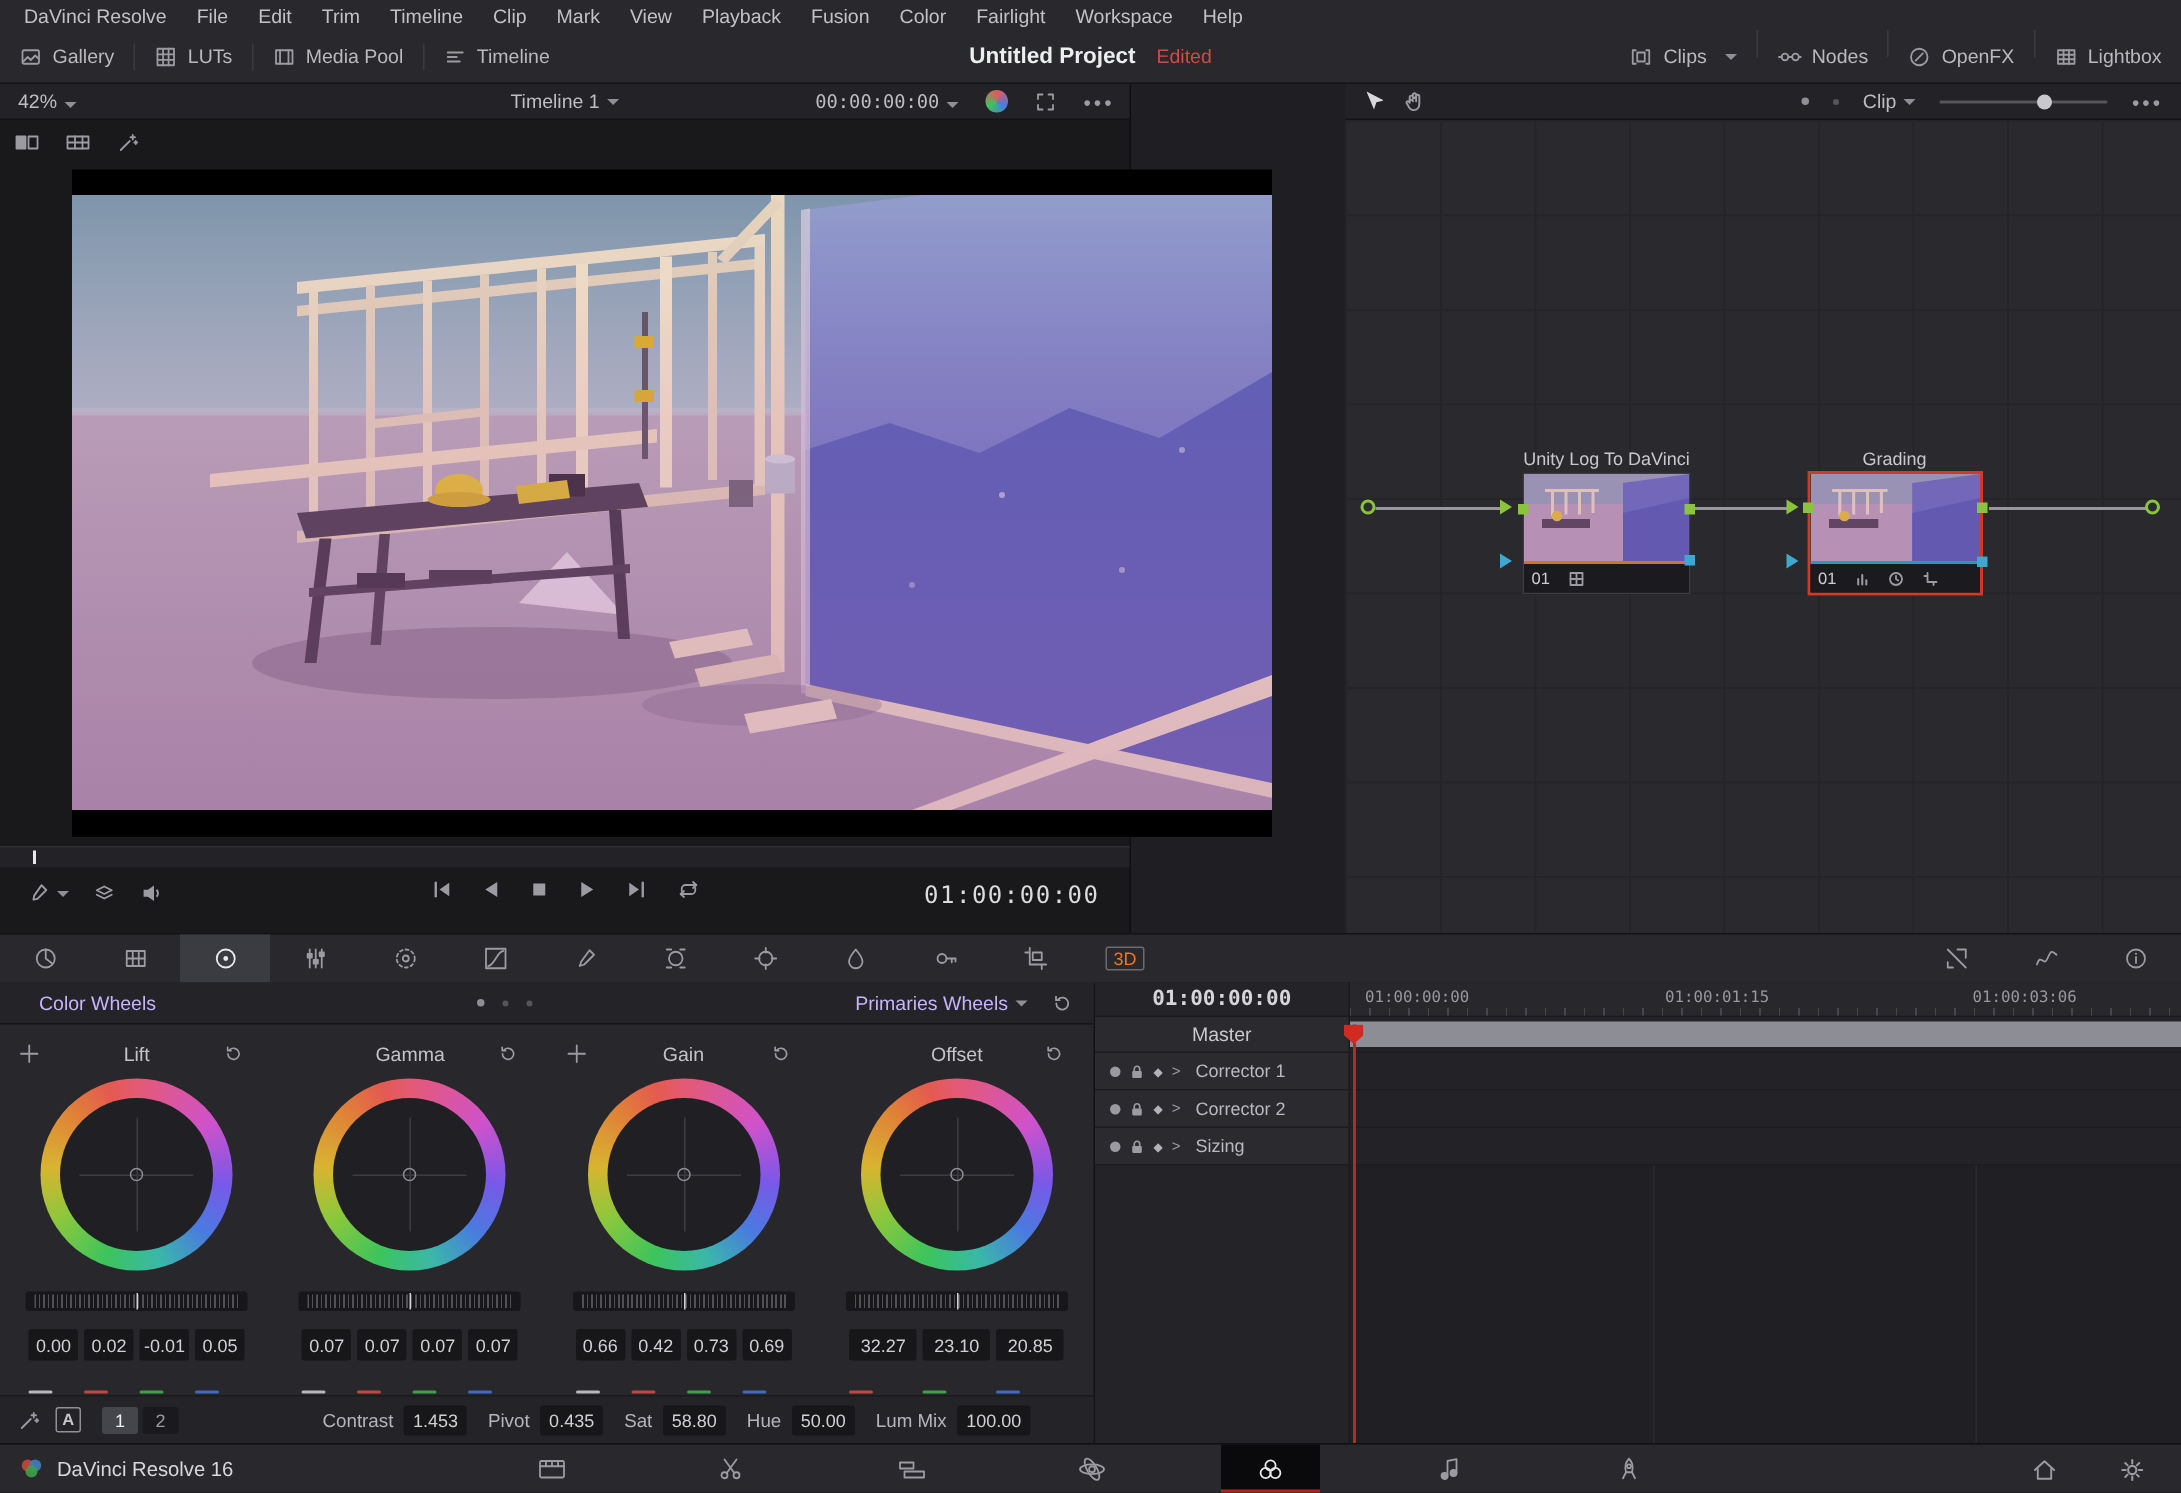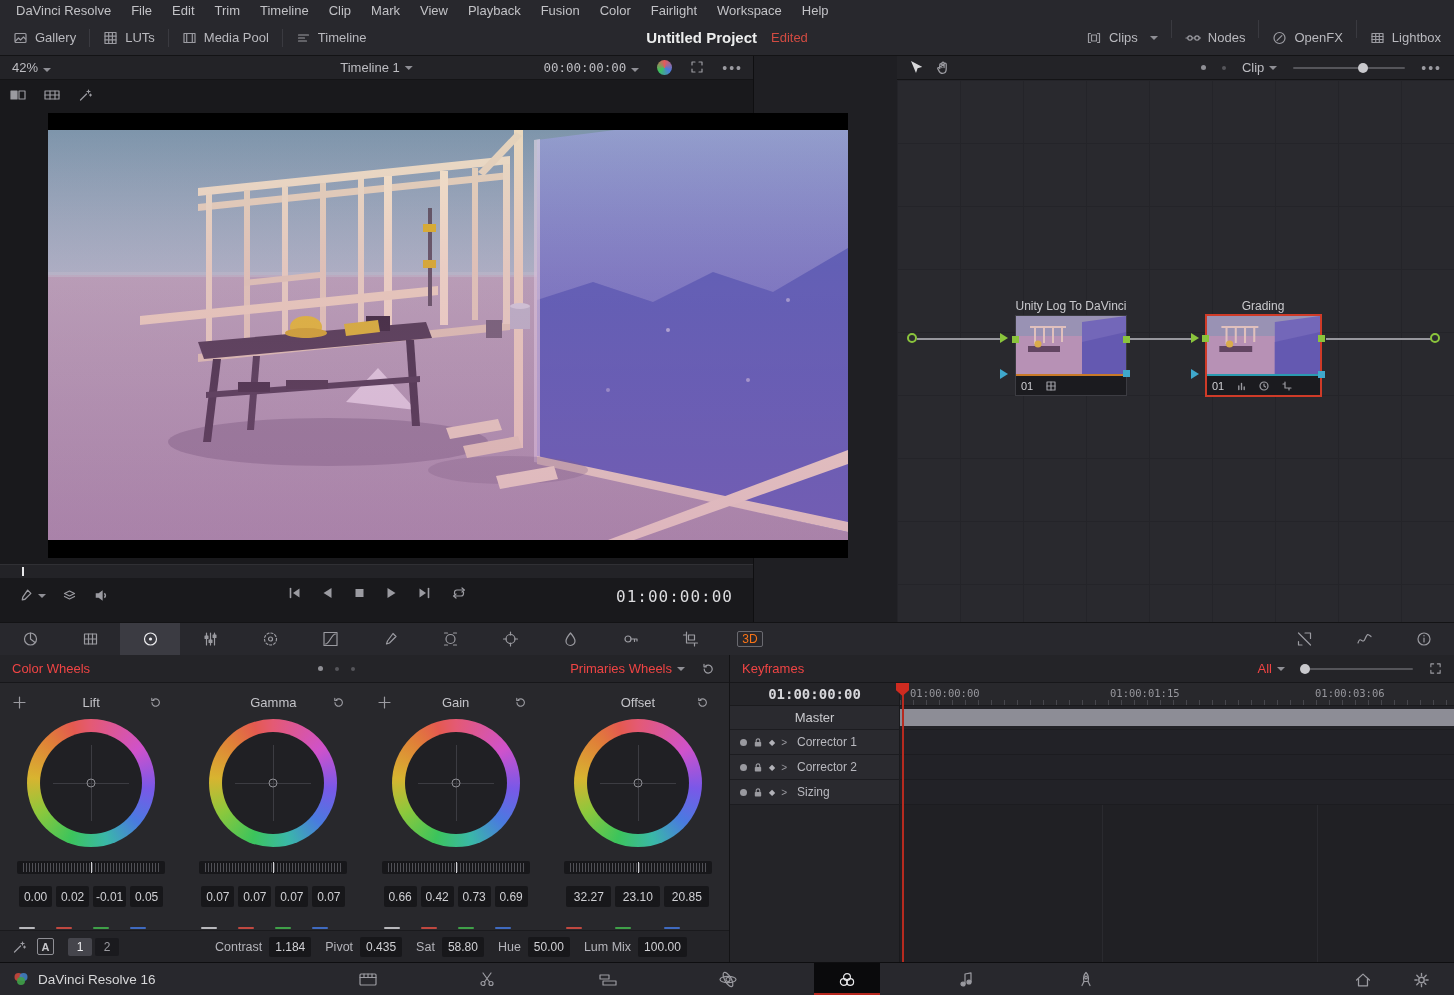--- a/index.html
+++ b/index.html
@@ -20,21 +20,21 @@
   .tsep{width:1px;height:18px;background:#3a3a40}
   #proj{position:absolute;left:50%;transform:translateX(-50%);display:flex;align-items:center;gap:14px}
   #proj .ptitle{color:#eceded;font-size:15px;font-weight:bold}
   #proj .pstatus{color:#d14b42;font-size:13px}
   #toolbar .right{margin-left:auto;display:flex;align-items:flex-start;height:100%}
 
   
   #viewer{position:absolute;top:56px;left:0;width:754px;height:566px;background:#19191c;border-right:1px solid #0f0f11}
   .phead24{height:24px;background:#232327;border-bottom:1px solid #141416;display:flex;align-items:center;position:relative;font-size:13px;color:#bdbdc2}
   #viewer .center-t{position:absolute;left:50%;transform:translateX(-50%);display:flex;align-items:center}
-  #viewer .vright{position:absolute;right:10px;display:flex;align-items:flex-start;gap:18px}
+  #viewer .vright{position:absolute;right:10px;display:flex;align-items:center;gap:18px}
   #subicons{position:absolute;top:32px;left:10px;display:flex;gap:18px}
   #video{position:absolute;left:48px;top:57px;width:800px;height:445px;background:#000;overflow:hidden}
   #video .scene{position:absolute;left:0;top:17px;width:800px;height:410px}
   #scrubber{position:absolute;left:0;top:508px;width:100%;height:14px;background:#232327;border-top:1px solid #303034}
   #scrubber .ph{position:absolute;left:22px;top:2px;width:2px;height:9px;background:#e8e8ea}
   #transport{position:absolute;left:0;bottom:6px;width:100%;height:36px}
   #transport .tleft{position:absolute;left:18px;top:8px;display:flex;align-items:center;gap:16px}
   #transport .tcenter{position:absolute;left:50%;top:6px;transform:translateX(-50%);display:flex;align-items:center;gap:18px}
   #transport .tc-big{position:absolute;right:20px;top:7px;font-family:"DejaVu Sans Mono",monospace;font-size:16px;color:#dcdcdf;letter-spacing:1px}
 
@@ -55,21 +55,21 @@
   .ntitle{position:absolute;font-size:12px;color:#c9c9cd;text-align:center;width:160px}
 
   
   #tools{position:absolute;top:622px;left:0;width:1454px;height:33px;background:#28282d;border-top:1px solid #131315;display:flex;align-items:center}
   .tool-slot{width:60px;height:100%;display:flex;align-items:center;justify-content:center}
   .tool-slot.active{background:#3b3b42}
   #tools .tright{margin-left:auto;display:flex;height:100%}
 
   
   #cw{position:absolute;top:655px;left:0;width:730px;height:307px;background:#28282c;display:flex;flex-direction:column;border-right:1px solid #131315}
-  .phead28{height:28px;background:#242428;border-bottom:1px solid #17171a;display:flex;align-items:center;padding:0 12px;font-size:13px;color:#ef4444;position:relative;flex:none}
+  .phead28{height:28px;background:#242428;border-bottom:1px solid #17171a;display:flex;align-items:center;padding:0 26px;font-size:13px;color:#c4b5fd;position:relative;flex:none}
   #cw-body{flex:1;display:flex}
   .wblock{width:183px;padding-top:10px;position:relative}
   .wtitle{height:18px;display:flex;align-items:center;justify-content:center;font-size:13px;color:#c3c3c8;position:relative}
   .wtitle .lefticon{position:absolute;left:13px}
   .wtitle .righticon{position:absolute;right:20px}
   .wheel{width:128px;height:128px;border-radius:50%;margin:8px auto 0;position:relative;
     background:conic-gradient(from 0deg,#e45a74,#cf52cb 55deg,#7a58e8 95deg,#4a7ae0 130deg,#3ab8a8 165deg,#3cc45c 200deg,#8cc83c 240deg,#d8b430 275deg,#e08038 315deg,#e45a50 342deg,#e45a74 360deg)}
   .wheel .inner{position:absolute;inset:13px;border-radius:50%;background:#202024}
   .wheel .chh{position:absolute;left:26px;right:26px;top:50%;height:1px;background:#3c3c42}
   .wheel .chv{position:absolute;top:26px;bottom:26px;left:50%;width:1px;background:#3c3c42}
@@ -768,21 +768,21 @@
         <path d="M10 2v3M8.5 3.5h3M12 6v2M11 7h2"></path>
       </svg>
     <div class="abox" style="margin-left:10px">A</div>
     <div style="display:flex;gap:3px;margin-left:14px">
       <div class="tab active">1</div>
       <div class="tab">2</div>
     </div>
     <div style="display:flex;align-items:center;gap:14px;margin-left:96px">
       <div class="adj-group">
           <span class="adj-label">Contrast</span>
-          <span class="adj-val">1.184</span>
+          <span class="adj-val">1.453</span>
         </div>
       <div class="adj-group">
           <span class="adj-label">Pivot</span>
           <span class="adj-val">0.435</span>
         </div>
       <div class="adj-group">
           <span class="adj-label">Sat</span>
           <span class="adj-val">58.80</span>
         </div>
       <div class="adj-group">
@@ -791,35 +791,20 @@
         </div>
       <div class="adj-group">
           <span class="adj-label">Lum Mix</span>
           <span class="adj-val">100.00</span>
         </div>
     </div>
   </div>
 </div>
 
 <div id="kf">
-  <div class="phead28">
-    <span>Keyframes</span>
-    <div style="position:absolute;right:0;display:flex;align-items:center;gap:16px;padding-right:12px">
-      <span style="display:flex;align-items:center">
-          <span>All</span>
-          <b class="chev"></b>
-        </span>
-      <span class="slider">
-          <span class="knob" style="left:4%"></span>
-        </span>
-      <svg class="ic" width="13" height="13" viewBox="0 0 14 14">
-          <path d="M2 5V2h3M9 2h3v3M12 9v3H9M5 12H2V9"></path>
-        </svg>
-    </div>
-  </div>
 
   <div id="kf-tcrow">
     <div class="kfleft">
         <div class="bigtc">01:00:00:00</div>
       </div>
     <div class="ruler">
       <span class="rlabel" style="left:10px">01:00:00:00</span>
       <span class="rlabel" style="left:210px">01:00:01:15</span>
       <span class="rlabel" style="left:415px">01:00:03:06</span>
     </div>

